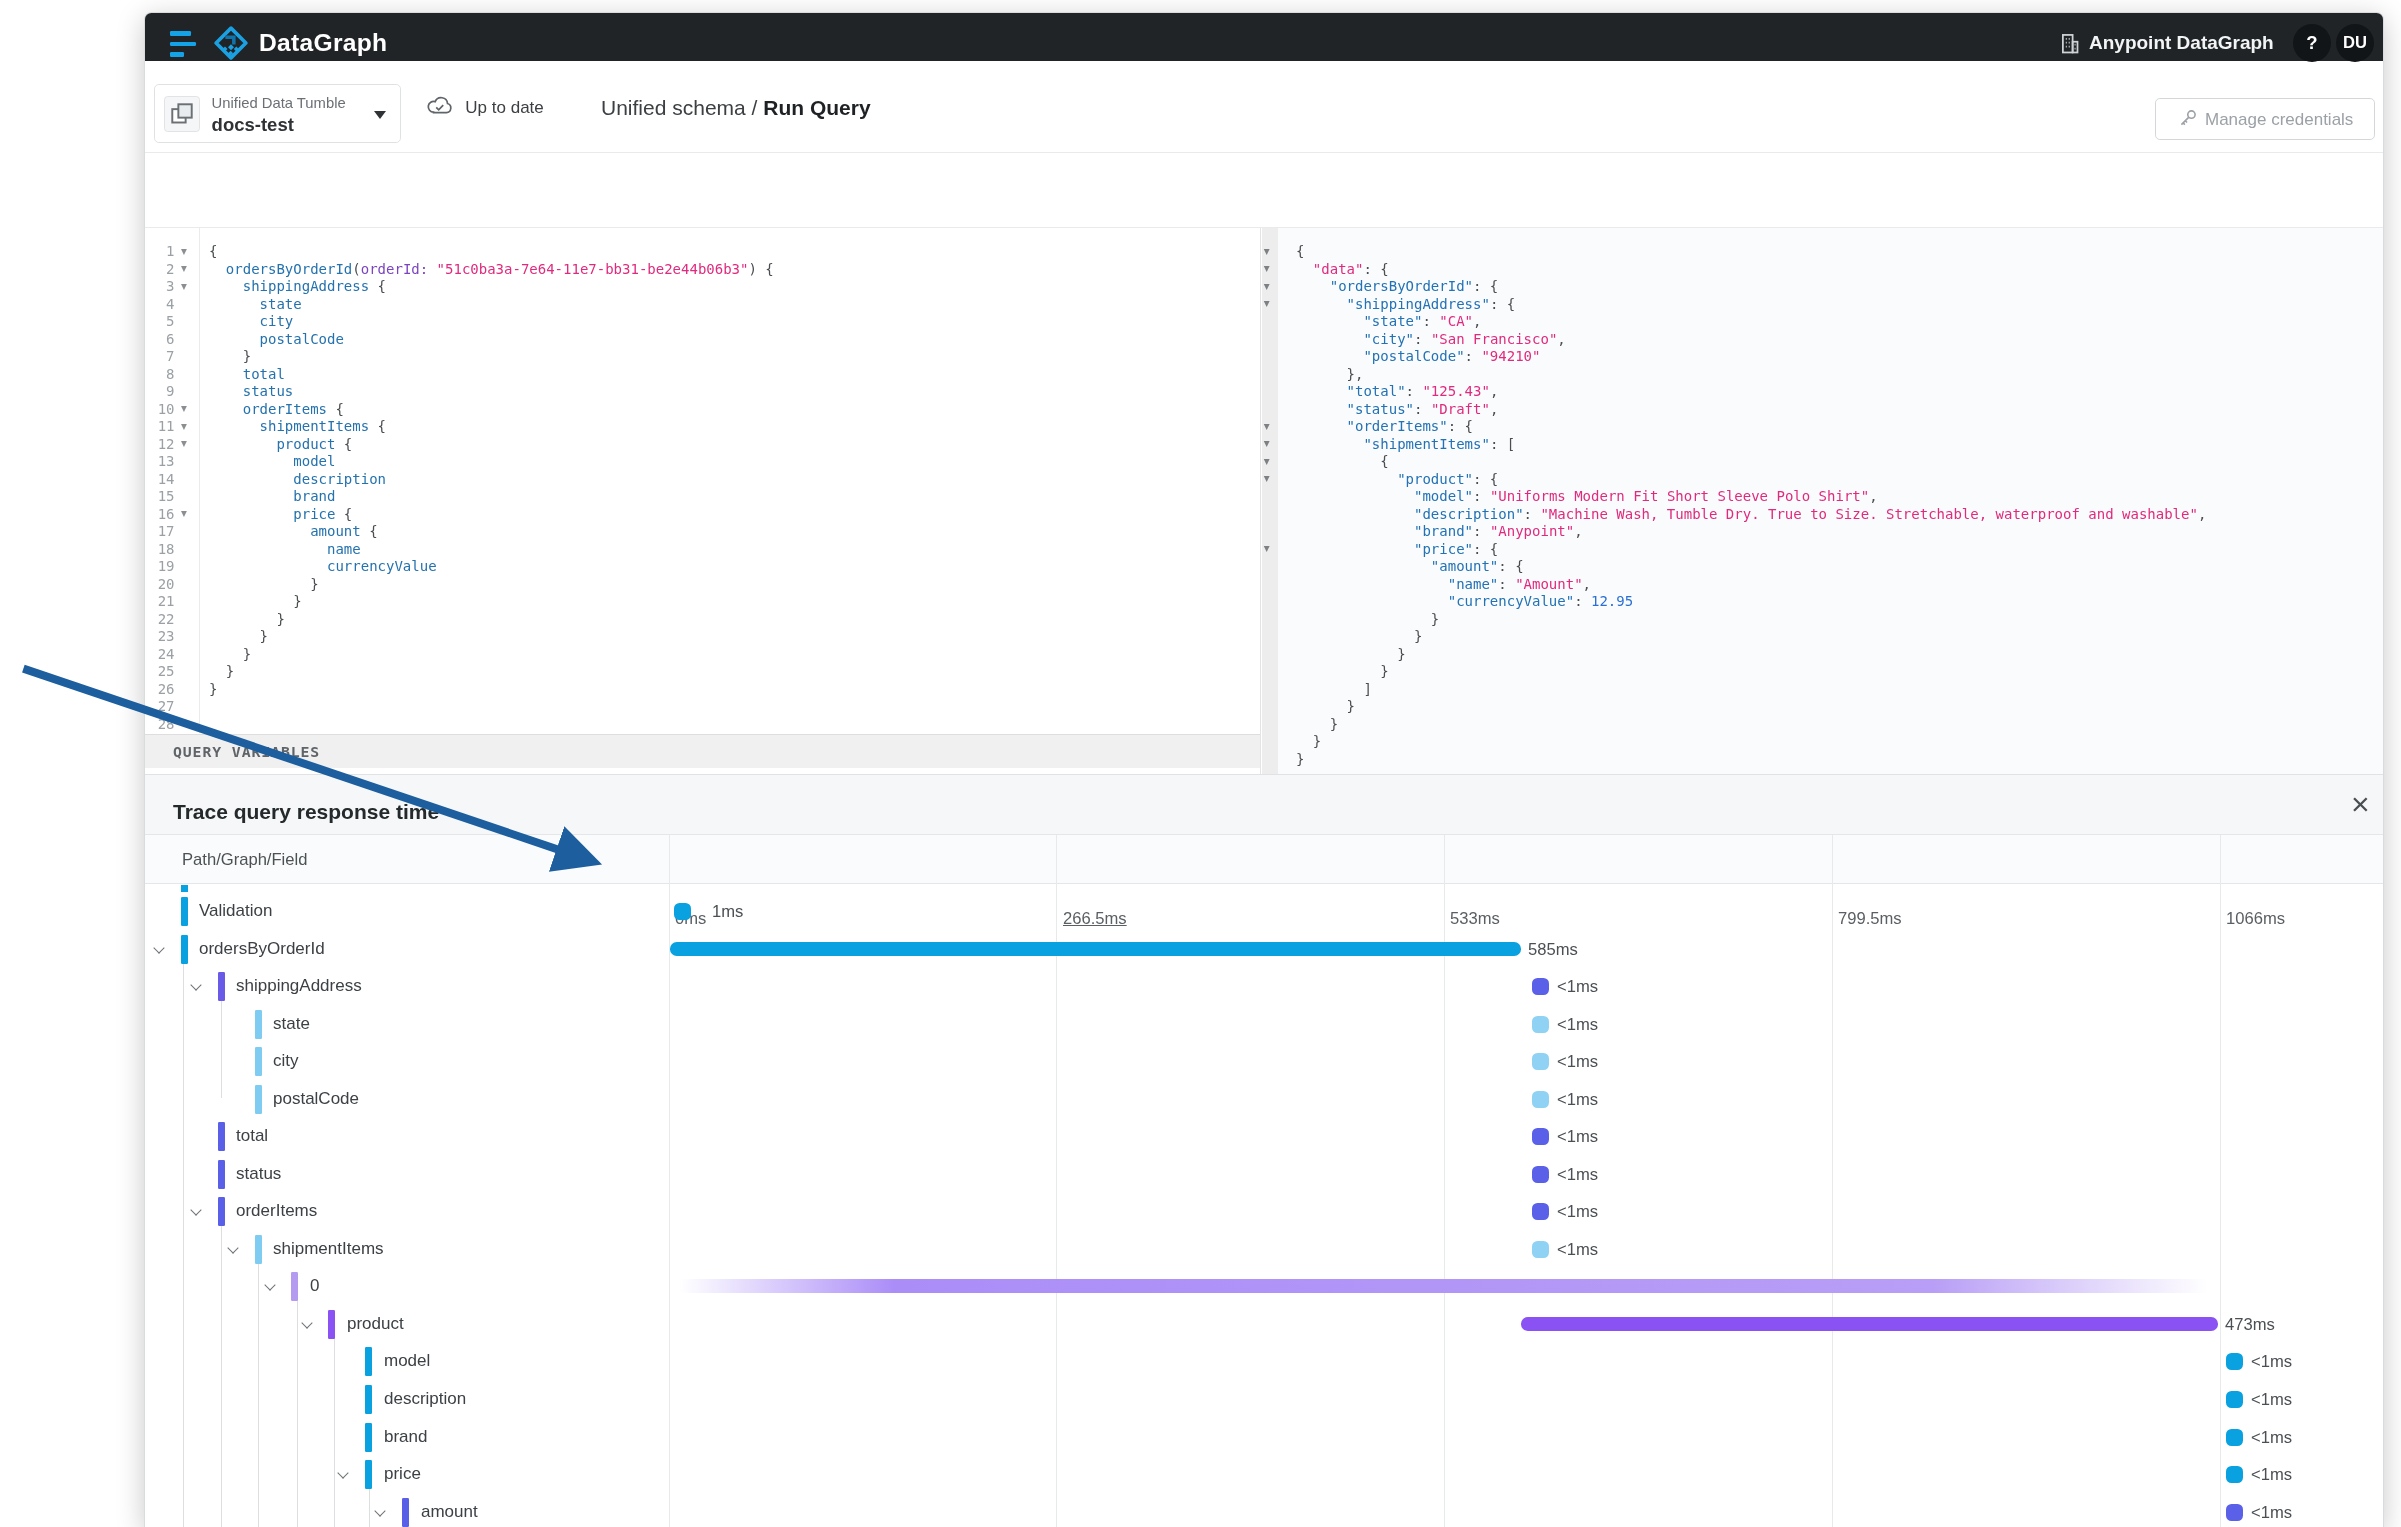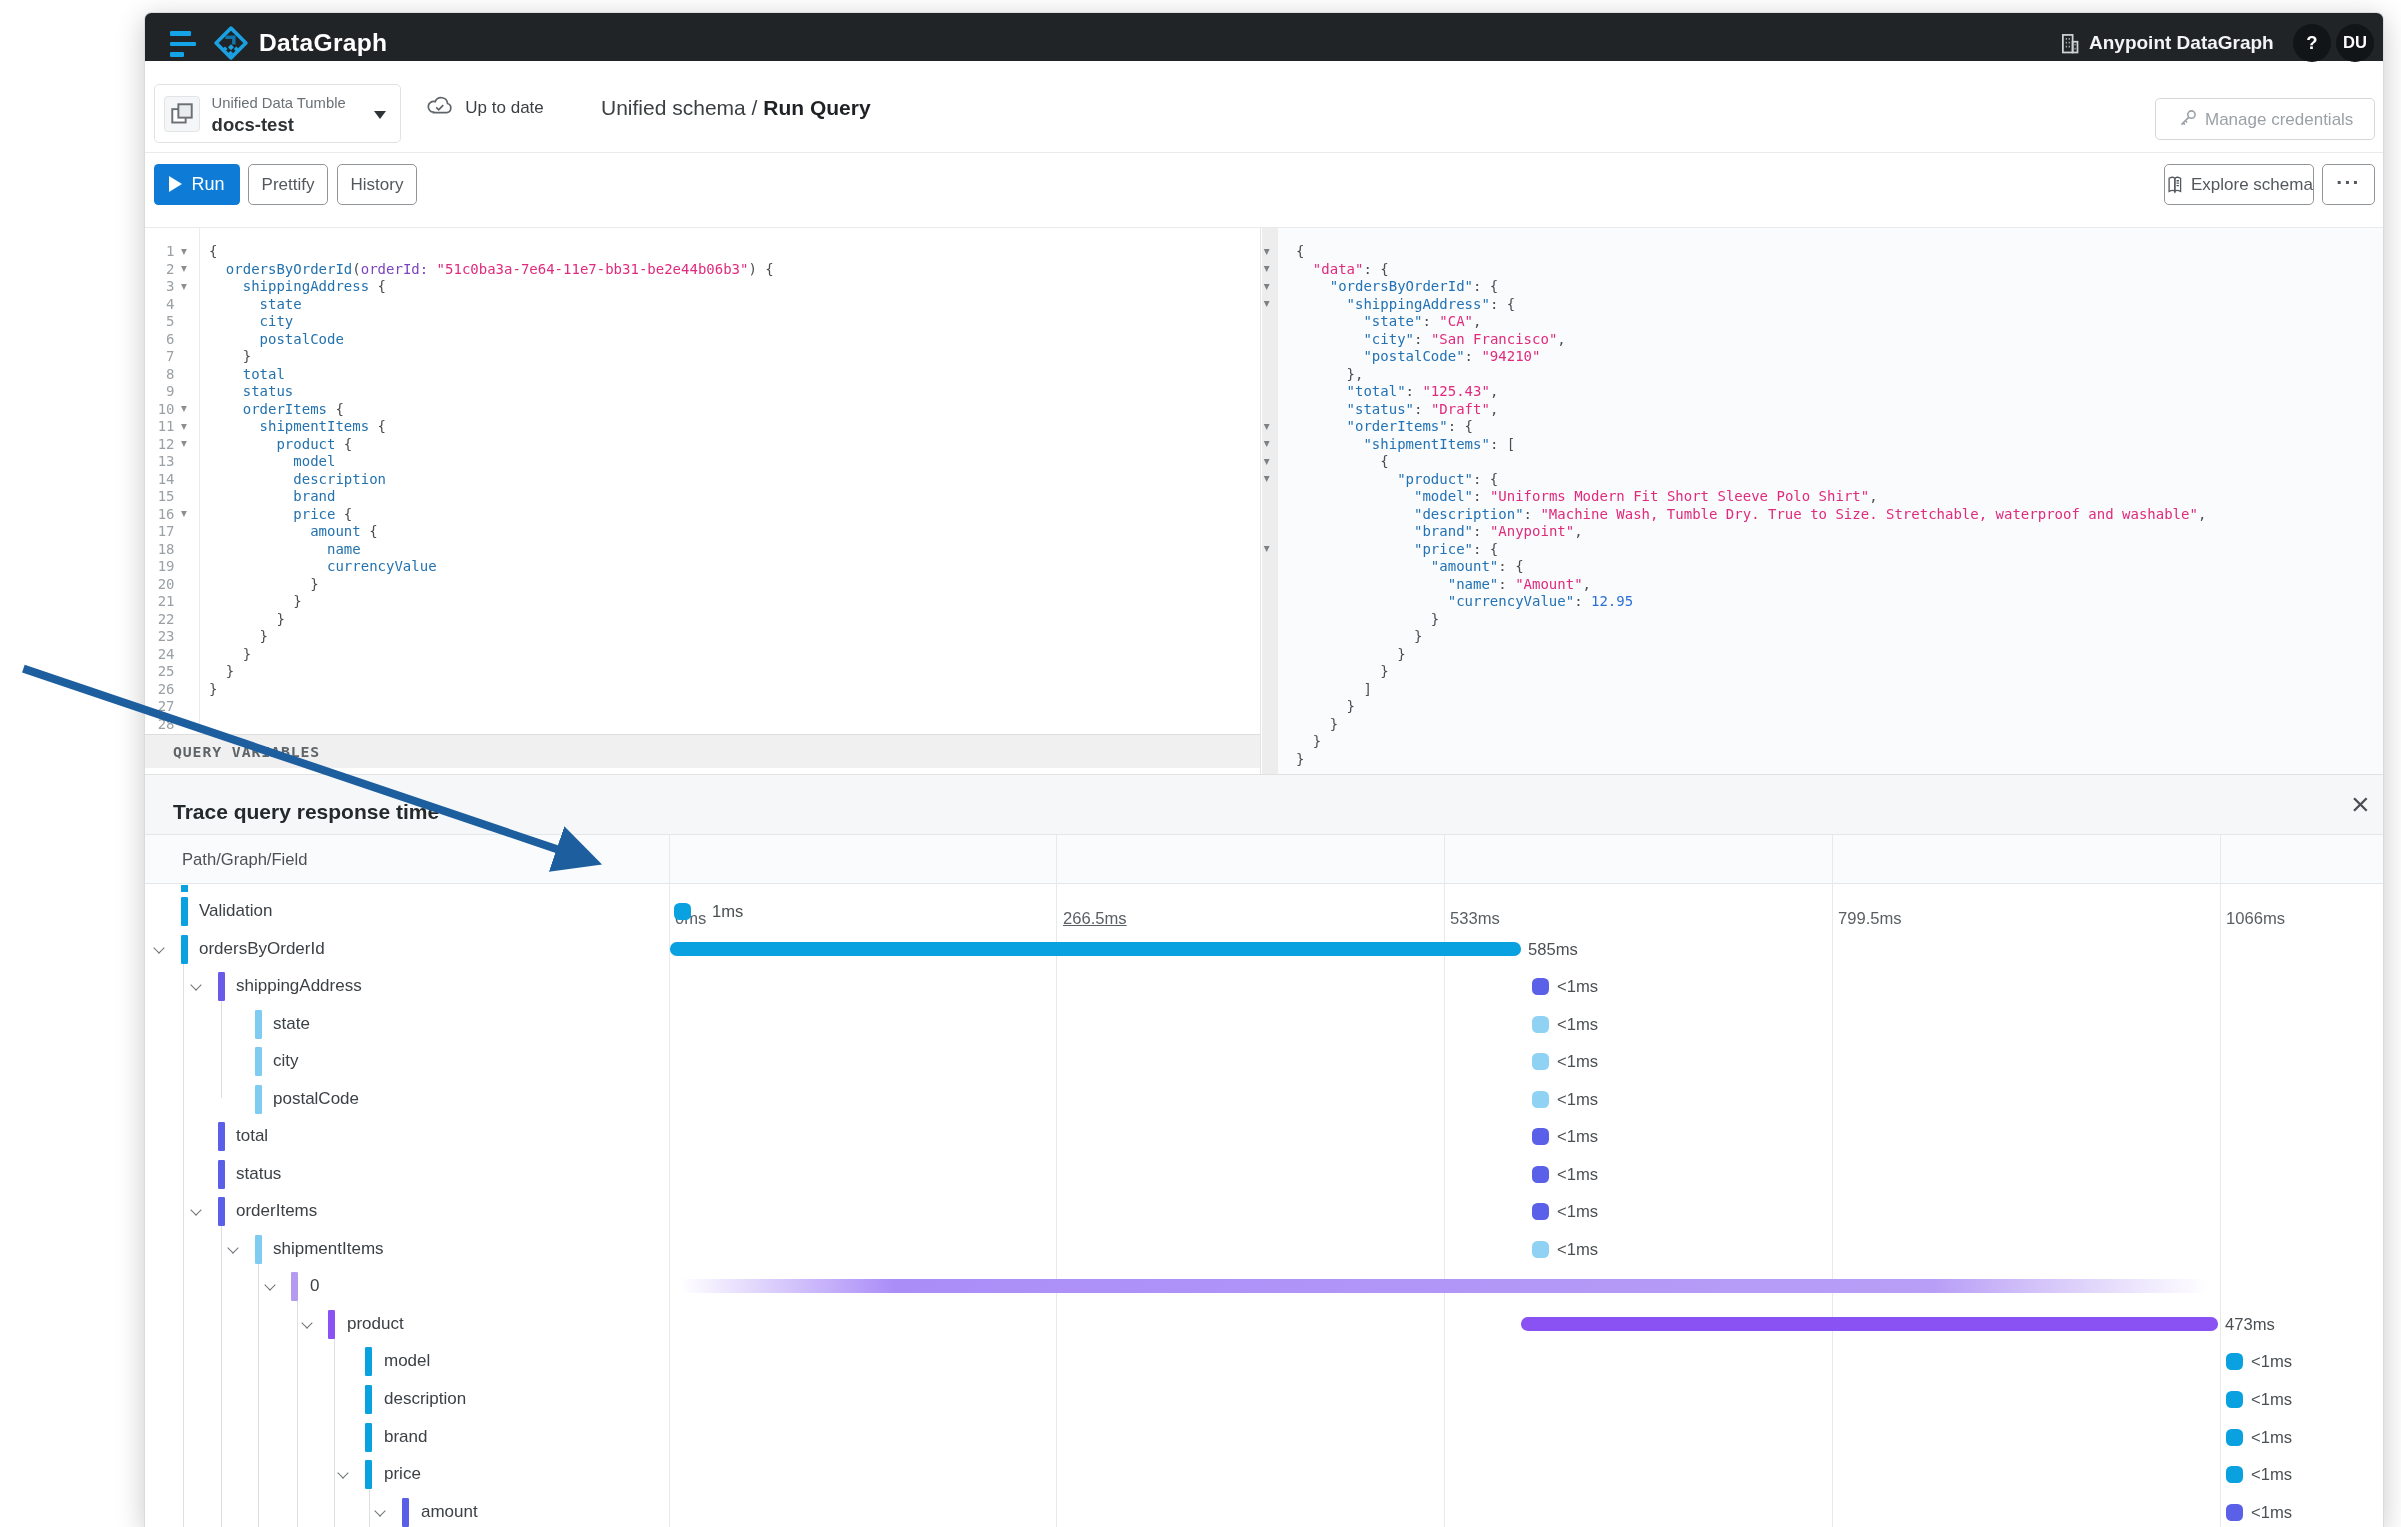--- a/index.html
+++ b/index.html
@@ -159,33 +159,20 @@
     </div>
     <div class="breadcrumb"><span>Unified schema / </span><b>Run Query</b></div>
     <div class="btn manage">
       <svg width="21" height="21" viewBox="0 0 24 24" fill="none" stroke="#9ba1a6" stroke-width="1.8">
         <circle cx="16.5" cy="7.5" r="4.2"></circle>
           <path d="M13.3 10.7 L5 19 M7 17 l2 2 M9.5 14.5 l2 2"></path>
       </svg><span>Manage credentials</span>
     </div>
   </div>
 
-  <div class="toolbar">
-    <div class="run"><span class="play"></span><span>Run</span></div>
-    <div class="btn prettify">Prettify</div>
-    <div class="btn history">History</div>
-    <div class="btn explore">
-      <svg width="19.7" height="19.7" viewBox="0 0 24 24" fill="none" stroke="#54585c" stroke-width="1.6">
-        <path d="M5 4 C8 2.5,11 2.5,12 4.5 L12 20 C11 18.5,8 18.5,5 20 Z"></path>
-        <path d="M19 4 C16 2.5,13 2.5,12 4.5 L12 20 C13 18.5,16 18.5,19 20 Z"></path>
-        <path d="M14 7 h3 M14 10 h3 M14 13 h3"></path>
-      </svg><span>Explore schema</span>
-    </div>
-    <div class="btn more">···</div>
-  </div>
 
   <div class="editors">
     <div class="qeditor codepane">
       <div class="gutter-sep"></div>
       <div class="qlines"><div class="qline"><span class="num">1</span><span class="fold">▾</span><span class="code"><span class="p">{</span></span></div><div class="qline"><span class="num">2</span><span class="fold">▾</span><span class="code"><span class="k">  ordersByOrderId</span><span class="p">(</span><span class="a">orderId:</span><span class="p"> </span><span class="s">"51c0ba3a-7e64-11e7-bb31-be2e44b06b3"</span><span class="p">) {</span></span></div><div class="qline"><span class="num">3</span><span class="fold">▾</span><span class="code"><span class="k">    shippingAddress </span><span class="p">{</span></span></div><div class="qline"><span class="num">4</span><span class="code"><span class="k">      state</span></span></div><div class="qline"><span class="num">5</span><span class="code"><span class="k">      city</span></span></div><div class="qline"><span class="num">6</span><span class="code"><span class="k">      postalCode</span></span></div><div class="qline"><span class="num">7</span><span class="code"><span class="p">    }</span></span></div><div class="qline"><span class="num">8</span><span class="code"><span class="k">    total</span></span></div><div class="qline"><span class="num">9</span><span class="code"><span class="k">    status</span></span></div><div class="qline"><span class="num">10</span><span class="fold">▾</span><span class="code"><span class="k">    orderItems </span><span class="p">{</span></span></div><div class="qline"><span class="num">11</span><span class="fold">▾</span><span class="code"><span class="k">      shipmentItems </span><span class="p">{</span></span></div><div class="qline"><span class="num">12</span><span class="fold">▾</span><span class="code"><span class="k">        product </span><span class="p">{</span></span></div><div class="qline"><span class="num">13</span><span class="code"><span class="k">          model</span></span></div><div class="qline"><span class="num">14</span><span class="code"><span class="k">          description</span></span></div><div class="qline"><span class="num">15</span><span class="code"><span class="k">          brand</span></span></div><div class="qline"><span class="num">16</span><span class="fold">▾</span><span class="code"><span class="k">          price </span><span class="p">{</span></span></div><div class="qline"><span class="num">17</span><span class="code"><span class="k">            amount </span><span class="p">{</span></span></div><div class="qline"><span class="num">18</span><span class="code"><span class="k">              name</span></span></div><div class="qline"><span class="num">19</span><span class="code"><span class="k">              currencyValue</span></span></div><div class="qline"><span class="num">20</span><span class="code"><span class="p">            }</span></span></div><div class="qline"><span class="num">21</span><span class="code"><span class="p">          }</span></span></div><div class="qline"><span class="num">22</span><span class="code"><span class="p">        }</span></span></div><div class="qline"><span class="num">23</span><span class="code"><span class="p">      }</span></span></div><div class="qline"><span class="num">24</span><span class="code"><span class="p">    }</span></span></div><div class="qline"><span class="num">25</span><span class="code"><span class="p">  }</span></span></div><div class="qline"><span class="num">26</span><span class="code"><span class="p">}</span></span></div><div class="qline"><span class="num">27</span><span class="code"></span></div><div class="qline"><span class="num">28</span><span class="code"></span></div></div>
       <div class="qvars">QUERY VARIABLES</div>
     </div>
     <div class="rpane codepane">
       <div class="rgutter"><span class="rfold" style="top: 14.8px;">▾</span><span class="rfold" style="top: 32px;">▾</span><span class="rfold" style="top: 50px;">▾</span><span class="rfold" style="top: 67px;">▾</span><span class="rfold" style="top: 190px;">▾</span><span class="rfold" style="top: 207px;">▾</span><span class="rfold" style="top: 225px;">▾</span><span class="rfold" style="top: 242px;">▾</span><span class="rfold" style="top: 312px;">▾</span></div>
       <div class="rlines"><div class="rline"><span class="p">{</span></div><div class="rline"><span class="rs">  "data"</span><span class="p">: {</span></div><div class="rline"><span class="key">    "ordersByOrderId"</span><span class="p">: {</span></div><div class="rline"><span class="key">      "shippingAddress"</span><span class="p">: {</span></div><div class="rline"><span class="key">        "state"</span><span class="p">: </span><span class="rs">"CA"</span><span class="p">,</span></div><div class="rline"><span class="key">        "city"</span><span class="p">: </span><span class="rs">"San Francisco"</span><span class="p">,</span></div><div class="rline"><span class="key">        "postalCode"</span><span class="p">: </span><span class="rs">"94210"</span></div><div class="rline"><span class="p">      },</span></div><div class="rline"><span class="key">      "total"</span><span class="p">: </span><span class="rs">"125.43"</span><span class="p">,</span></div><div class="rline"><span class="key">      "status"</span><span class="p">: </span><span class="rs">"Draft"</span><span class="p">,</span></div><div class="rline"><span class="key">      "orderItems"</span><span class="p">: {</span></div><div class="rline"><span class="key">        "shipmentItems"</span><span class="p">: [</span></div><div class="rline"><span class="p">          {</span></div><div class="rline"><span class="key">            "product"</span><span class="p">: {</span></div><div class="rline"><span class="key">              "model"</span><span class="p">: </span><span class="rs">"Uniforms Modern Fit Short Sleeve Polo Shirt"</span><span class="p">,</span></div><div class="rline"><span class="key">              "description"</span><span class="p">: </span><span class="rs">"Machine Wash, Tumble Dry. True to Size. Stretchable, waterproof and washable"</span><span class="p">,</span></div><div class="rline"><span class="key">              "brand"</span><span class="p">: </span><span class="rs">"Anypoint"</span><span class="p">,</span></div><div class="rline"><span class="key">              "price"</span><span class="p">: {</span></div><div class="rline"><span class="key">                "amount"</span><span class="p">: {</span></div><div class="rline"><span class="key">                  "name"</span><span class="p">: </span><span class="rs">"Amount"</span><span class="p">,</span></div><div class="rline"><span class="key">                  "currencyValue"</span><span class="p">: </span><span class="n">12.95</span></div><div class="rline"><span class="p">                }</span></div><div class="rline"><span class="p">              }</span></div><div class="rline"><span class="p">            }</span></div><div class="rline"><span class="p">          }</span></div><div class="rline"><span class="p">        ]</span></div><div class="rline"><span class="p">      }</span></div><div class="rline"><span class="p">    }</span></div><div class="rline"><span class="p">  }</span></div><div class="rline"><span class="p">}</span></div></div>

